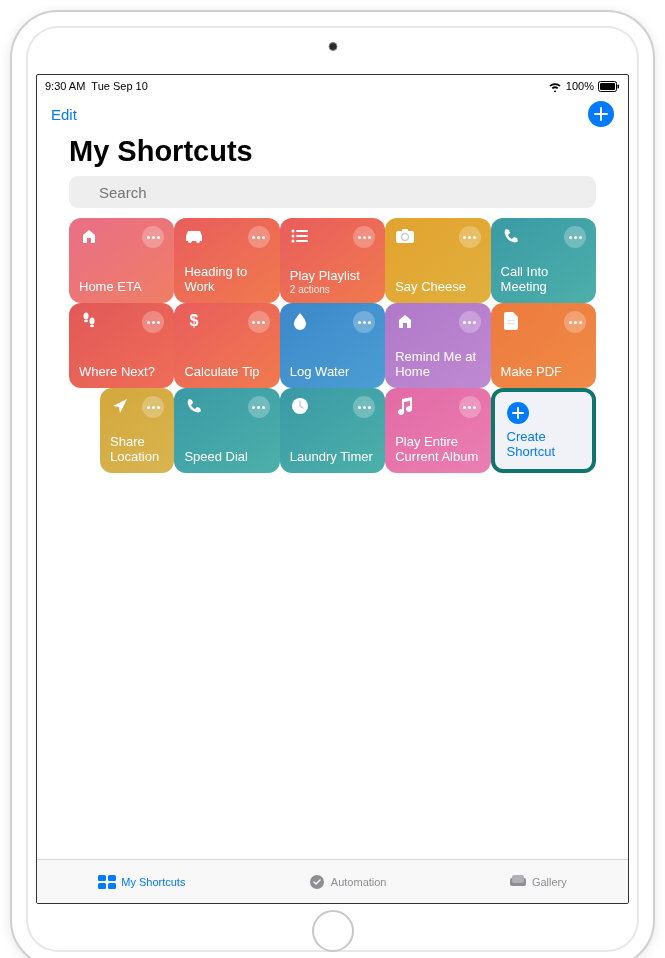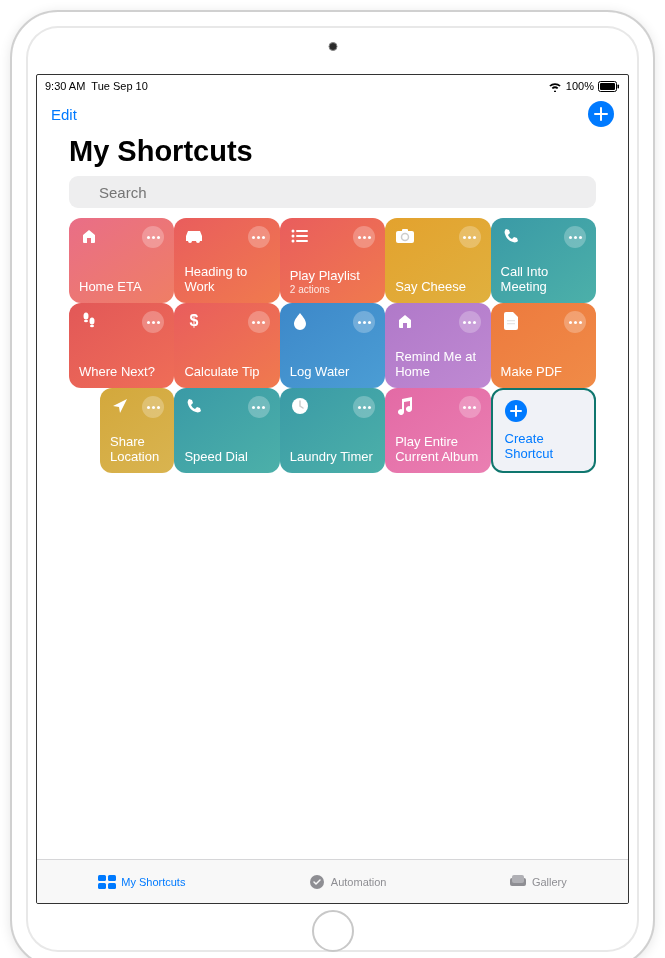--- a/index.html
+++ b/index.html
@@ -184,21 +184,21 @@
     .c-blue { background: linear-gradient(145deg, #3d88c9 0%, #4b9dd4 100%); }
     .c-orange { background: linear-gradient(145deg, #ed7a3e 0%, #f08b47 100%); }
     .c-purple { background: linear-gradient(145deg, #b079c9 0%, #bf89d2 100%); }
     .c-olive { background: linear-gradient(145deg, #d3a83c 0%, #d9b450 100%); margin-left: 31px; }
     .c-pink { background: linear-gradient(145deg, #e36aa5 0%, #ea7fb2 100%); }
     
     .create-card {
       height: 85px;
       border-radius: 12px;
       background: #f0f2f7;
-      border: 2px solid #0f766e;
+      border: 4px solid #0f766e;
       padding: 10px 12px;
       display: flex;
       flex-direction: column;
       justify-content: space-between;
     }
     .create-card .plus-circle {
       width: 22px;
       height: 22px;
       border-radius: 50%;
       background: #007aff;

